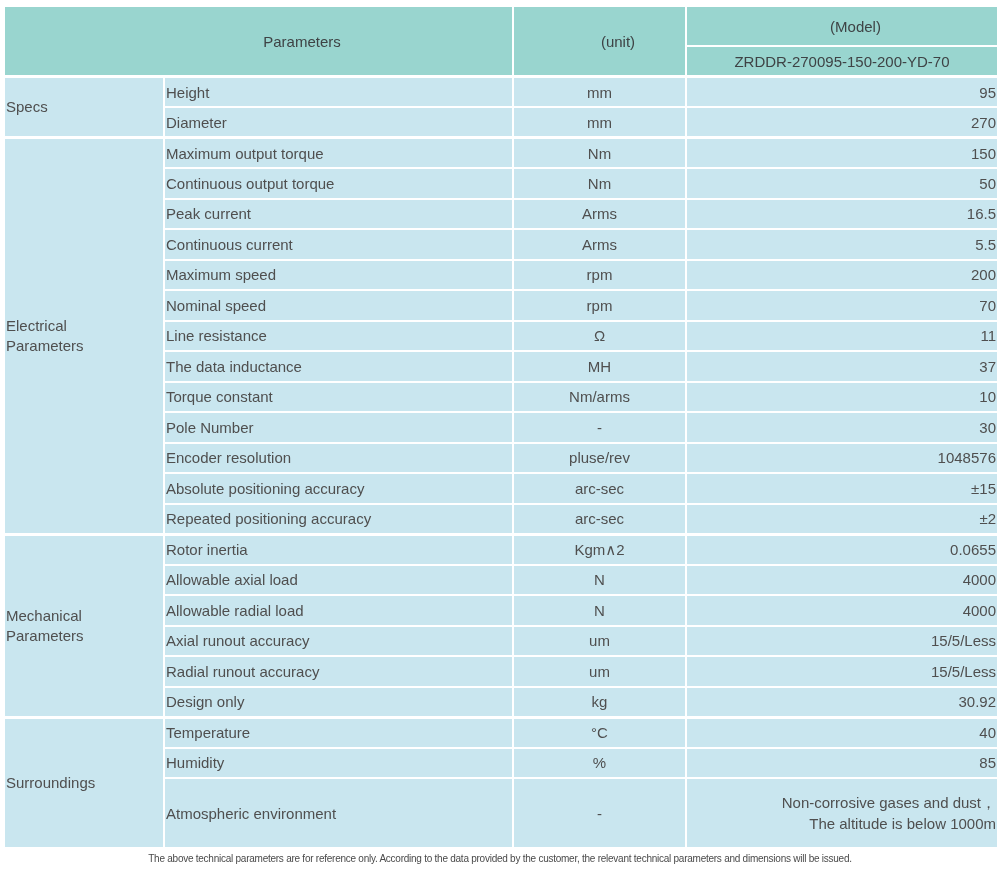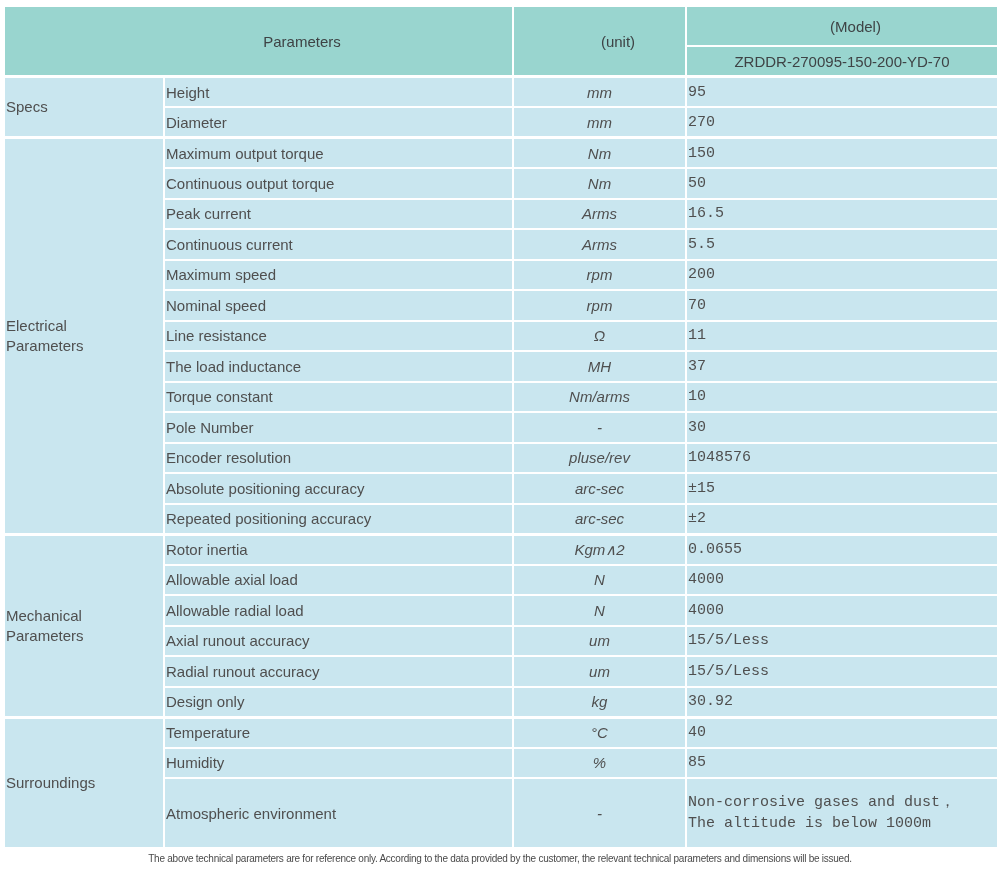--- a/index.html
+++ b/index.html
@@ -62,28 +62,26 @@
     line-height: 1.3;
     font-size: 15px;
   }
   td.name {
     text-align: left;
     font-size: 15px;
   }
   td.unit {
     text-align: center;
     font-size: 15px;
-    font-style: italic;
   }
   td.value {
-    text-align: left;
+    text-align: right;
     font-size: 15px;
     white-space: pre-line;
     line-height: 1.4;
-    font-family: Liberation Mono, monospace;
   }
   .footer-note {
     margin-top: 4px;
     width: 994px;
     text-align: center;
     white-space: nowrap;
     font-size: 10px;
     letter-spacing: -0.25px;
     color: #4a4a4a;
   }
@@ -152,21 +150,21 @@
           <td class="name">Nominal speed</td>
           <td class="unit">rpm</td>
           <td class="value">70</td>
         </tr>
         <tr>
           <td class="name">Line resistance</td>
           <td class="unit">Ω</td>
           <td class="value">11</td>
         </tr>
         <tr>
-          <td class="name">The load inductance</td>
+          <td class="name">The data inductance</td>
           <td class="unit">MH</td>
           <td class="value">37</td>
         </tr>
         <tr>
           <td class="name">Torque constant</td>
           <td class="unit">Nm/arms</td>
           <td class="value">10</td>
         </tr>
         <tr>
           <td class="name">Pole Number</td>

